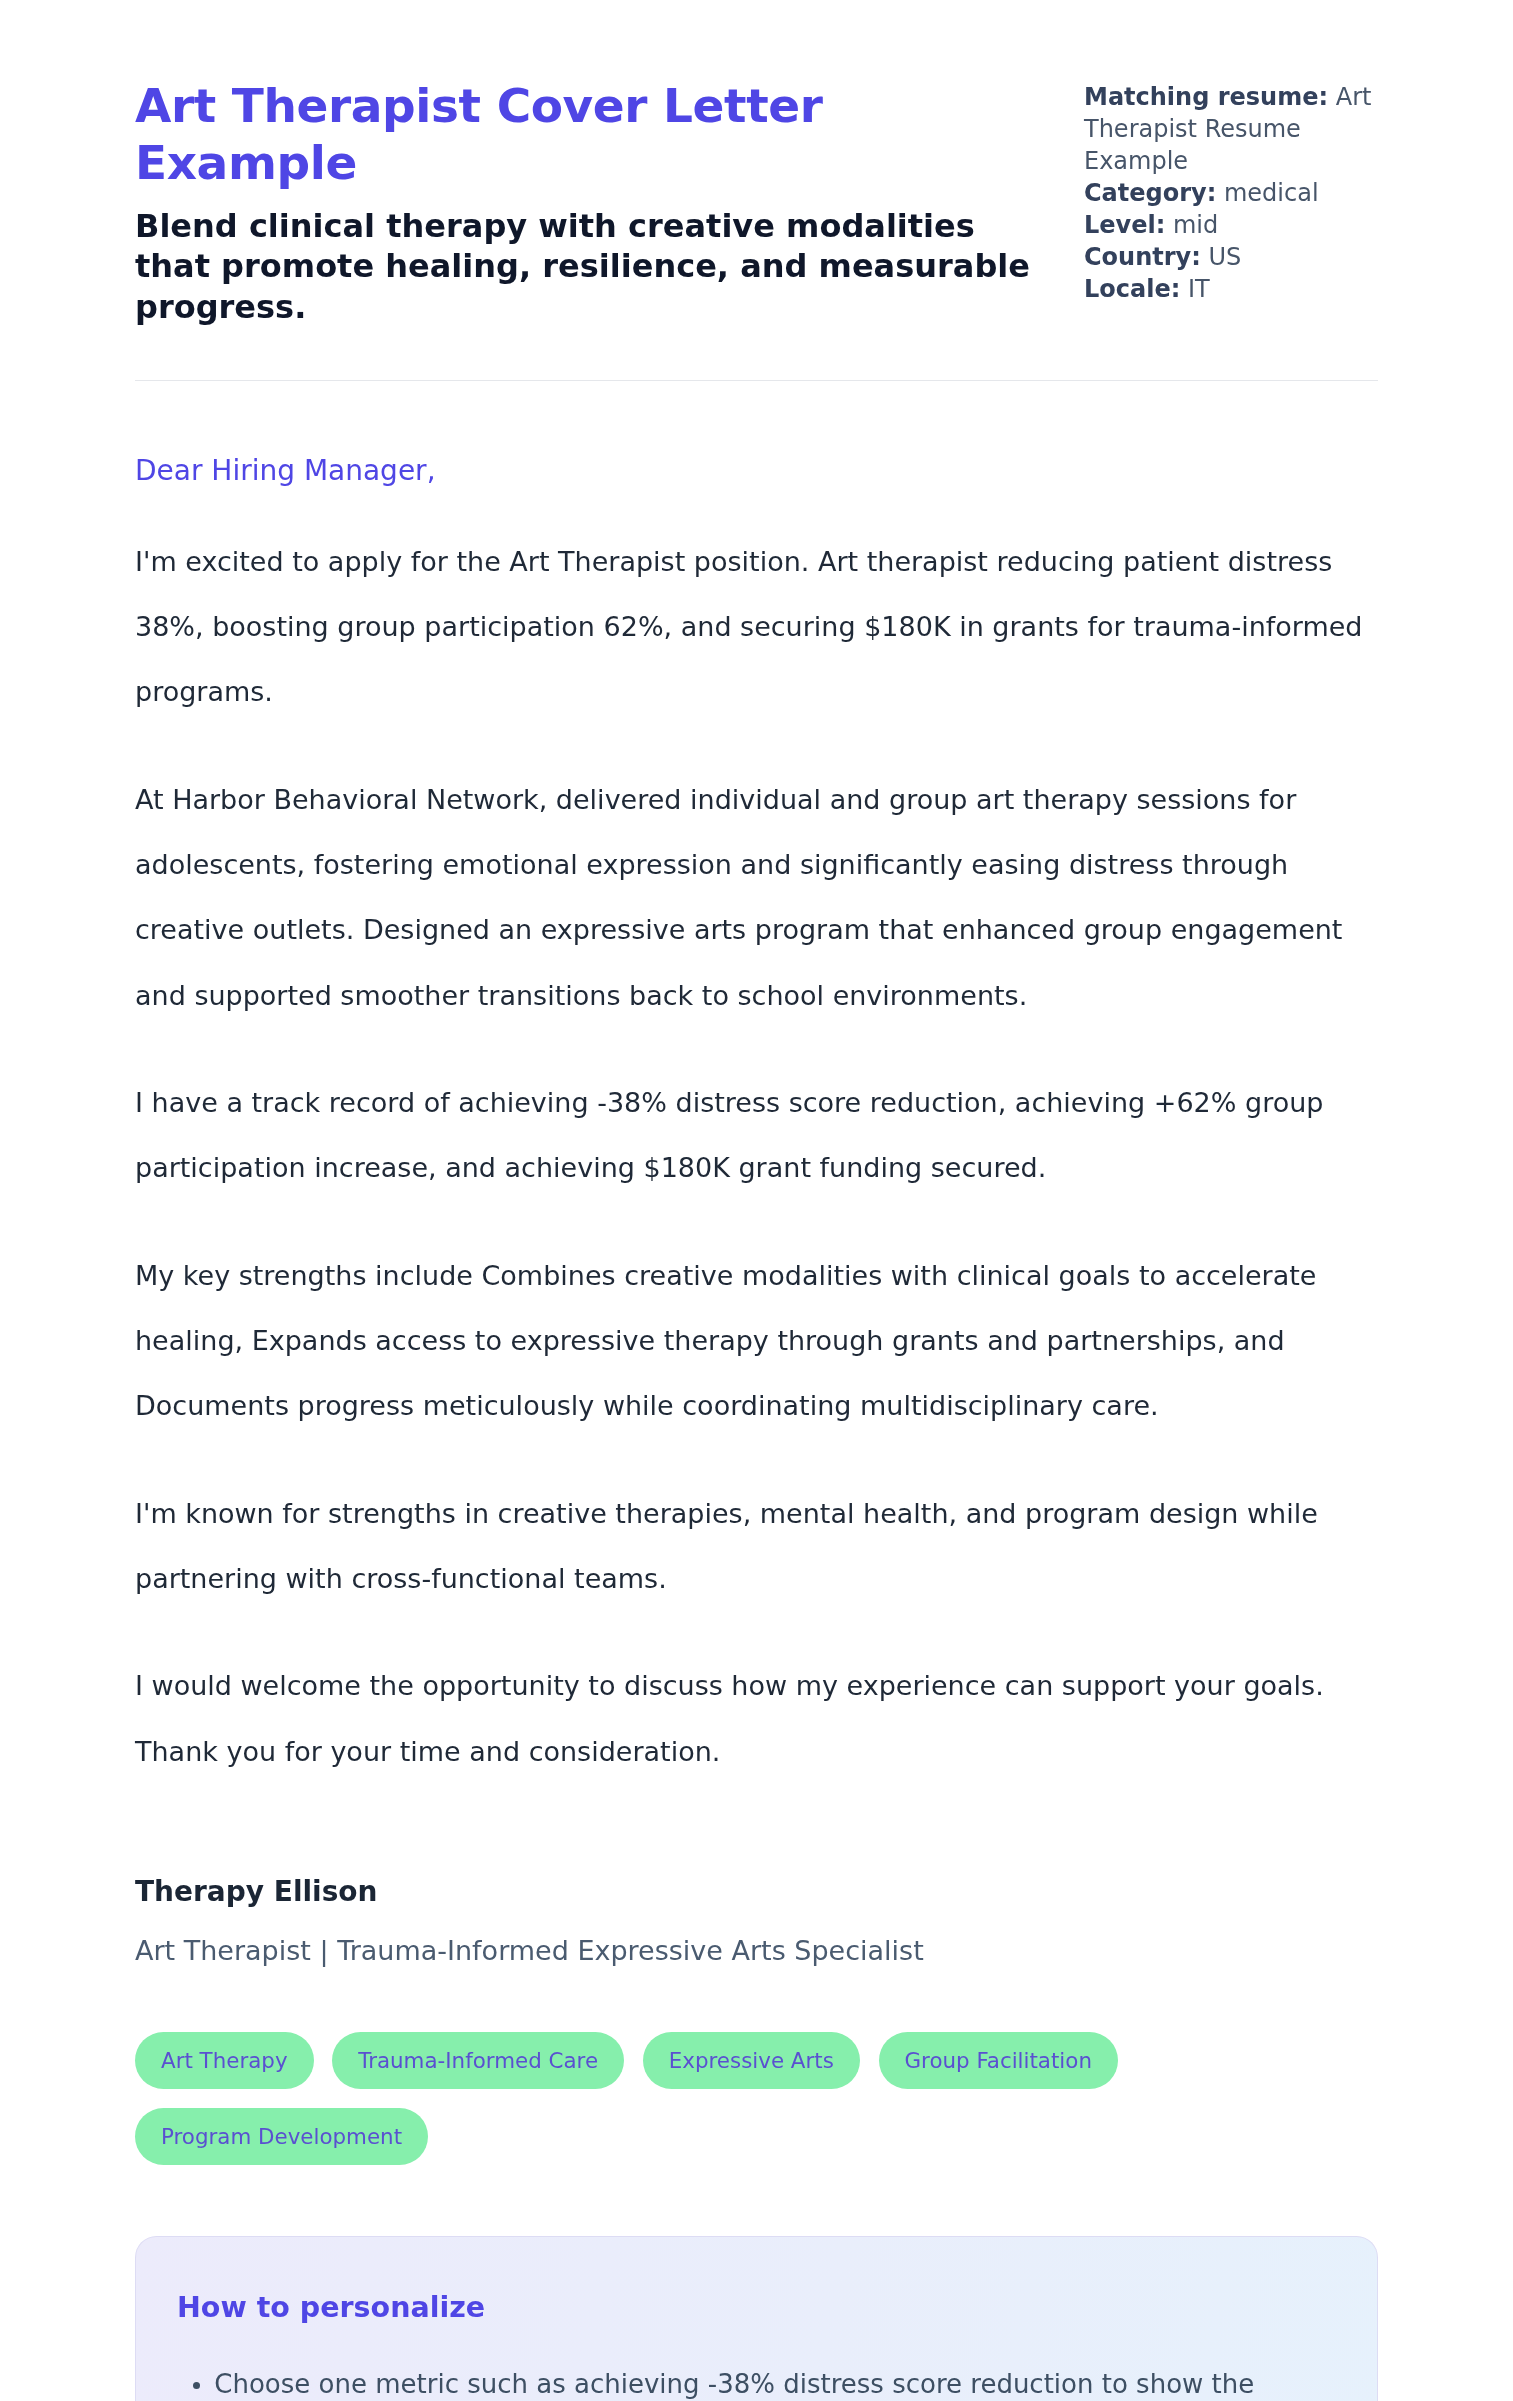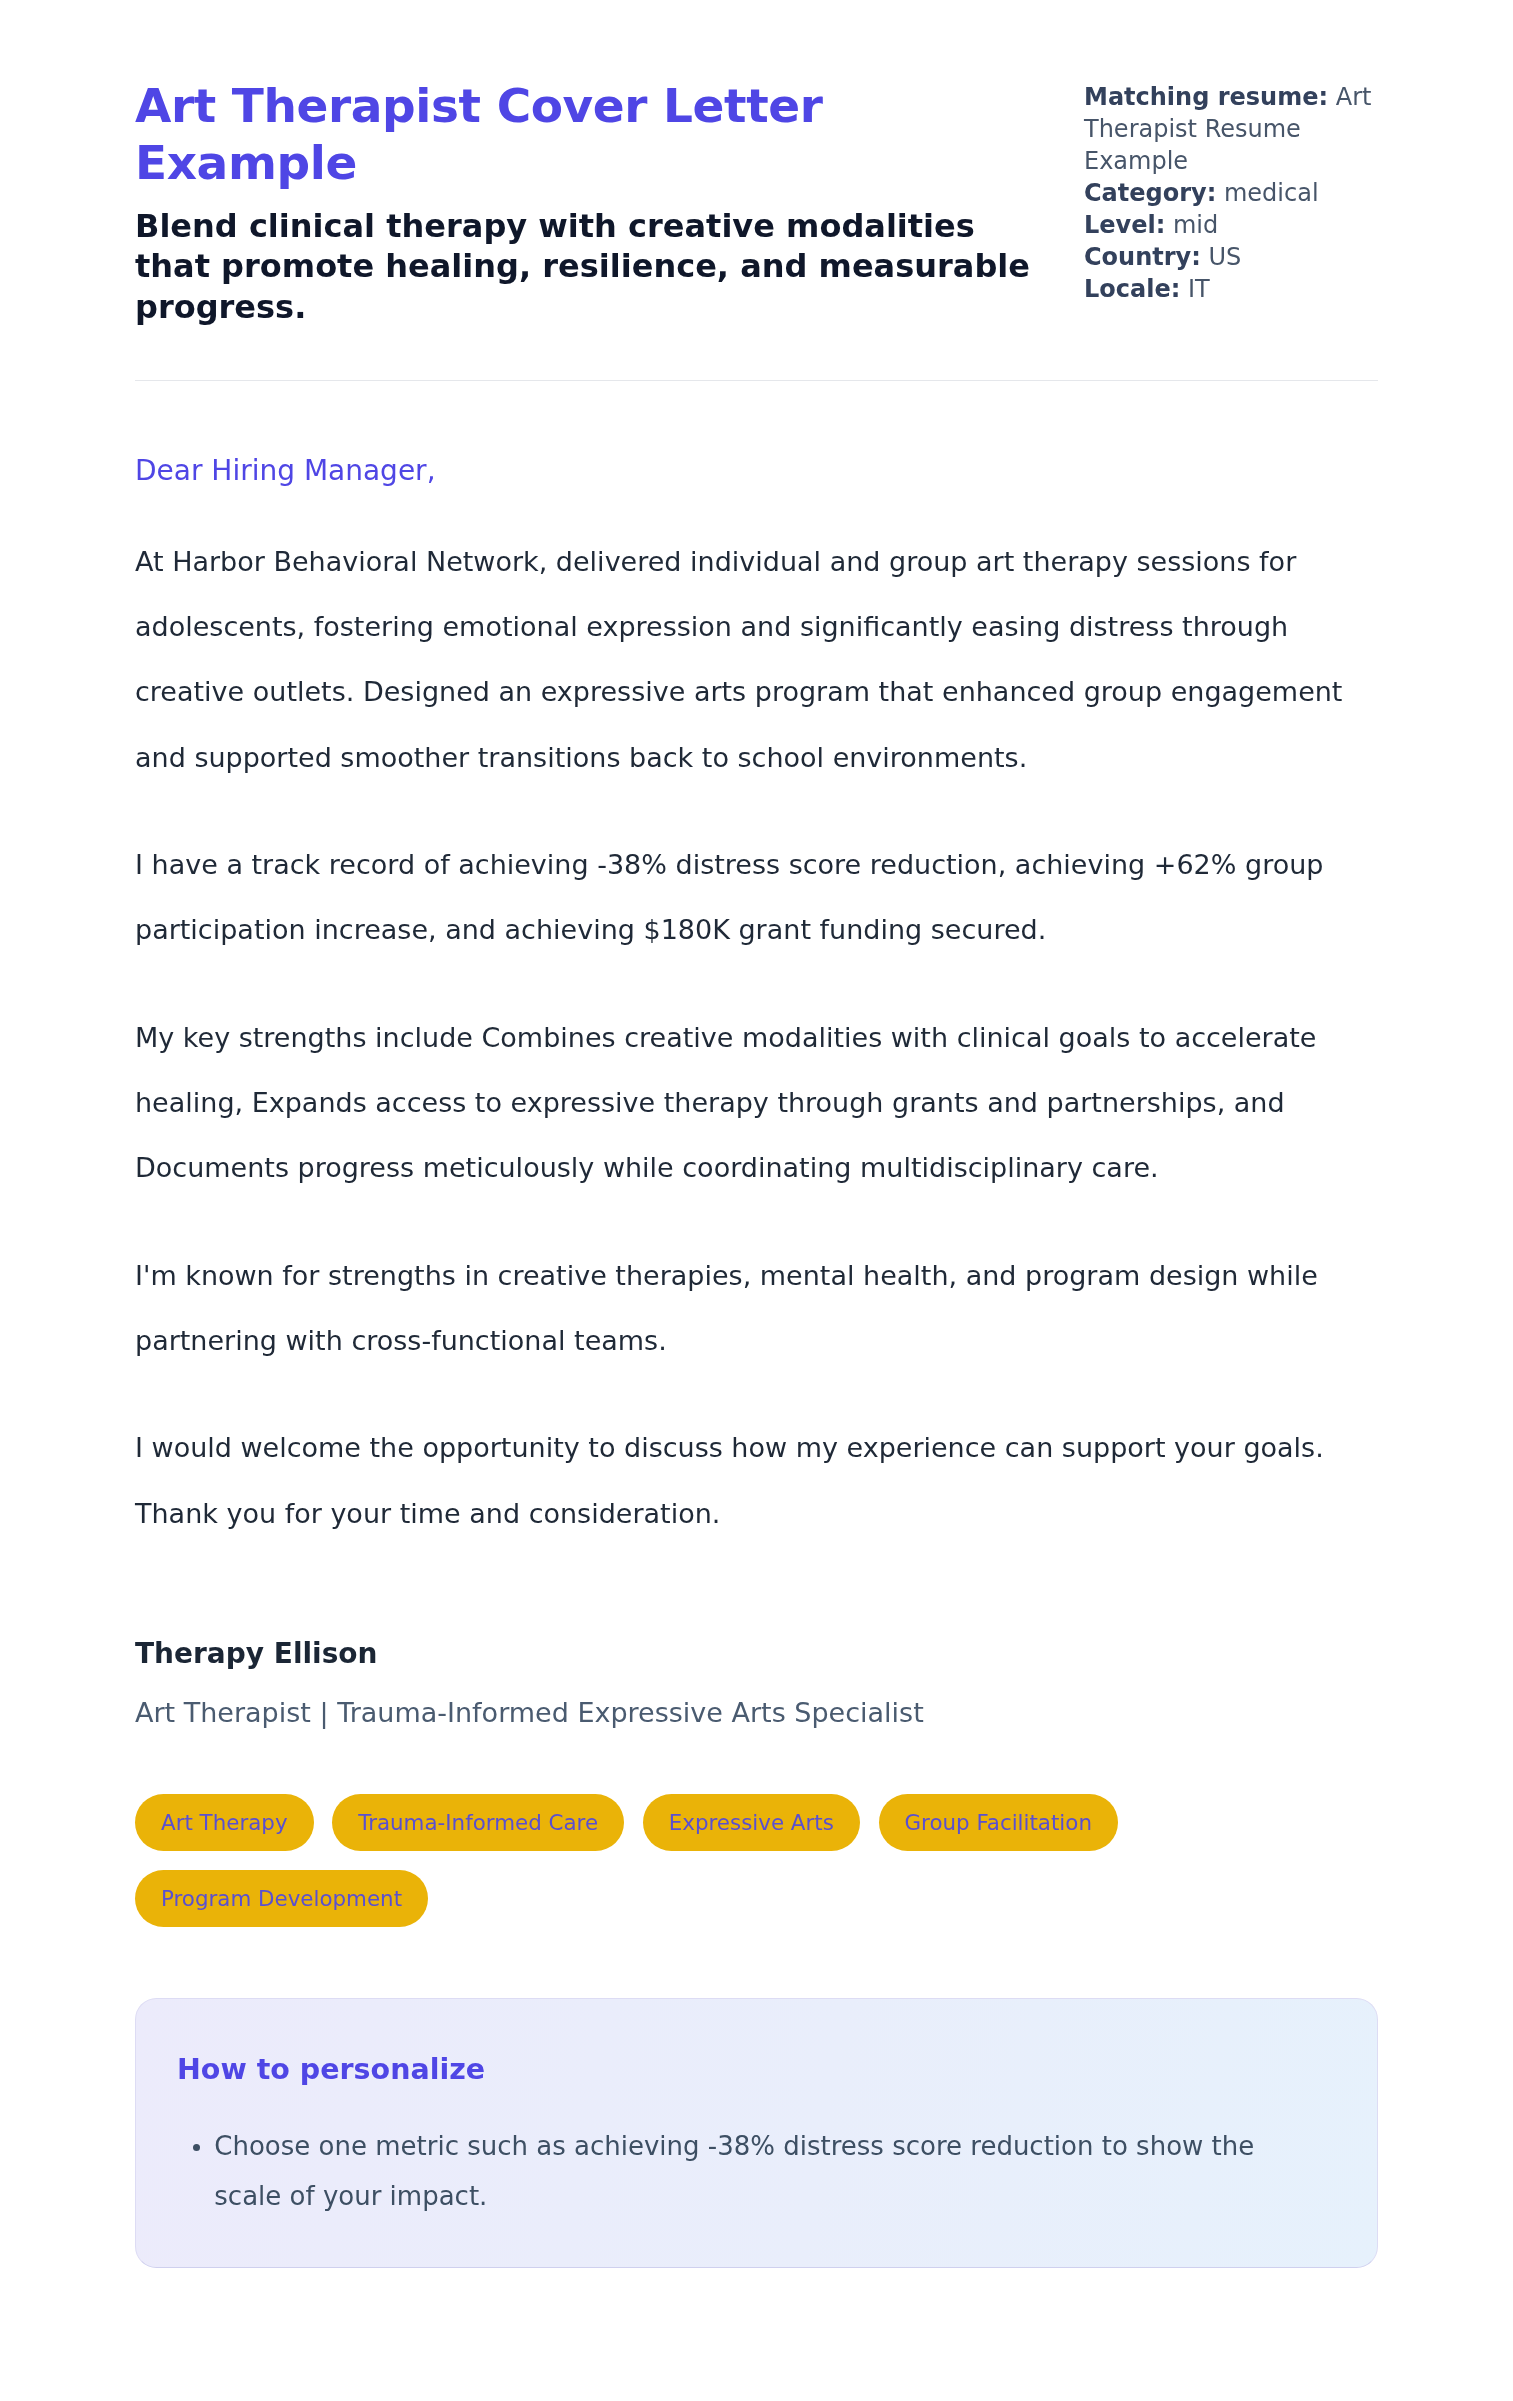--- a/index.html
+++ b/index.html
@@ -78,21 +78,21 @@
   }
 
   
   .tags {
     margin: 66px 0 0 0;
     display: flex;
     flex-wrap: wrap;
     gap: 18.7px;
   }
   .tag {
-    background: #eab308;
+    background: #86efac;
     color: #5a50d0;
     font-size: 21.4px;
     line-height: 1;
     padding: 18px 26px;
     border-radius: 889px;
     white-space: nowrap;
   }
 
   
   .tip-box {
@@ -140,20 +140,21 @@
       <div class="meta-item"><b>Country:</b> <span>US</span></div>
       <div class="meta-item"><b>Locale:</b> <span>IT</span></div>
     </aside>
   </header>
 
   <hr class="divider">
 
   <main>
     <p class="salutation">Dear Hiring Manager,</p>
 
+    <p class="para">I'm excited to apply for the Art Therapist position. Art therapist reducing patient distress 38%, boosting group participation 62%, and securing $180K in grants for trauma-informed programs.</p>
     <p class="para">At Harbor Behavioral Network, delivered individual and group art therapy sessions for adolescents, fostering emotional expression and significantly easing distress through creative outlets. Designed an expressive arts program that enhanced group engagement and supported smoother transitions back to school environments.</p>
     <p class="para">I have a track record of achieving -38% distress score reduction, achieving +62% group participation increase, and achieving $180K grant funding secured.</p>
     <p class="para">My key strengths include Combines creative modalities with clinical goals to accelerate healing, Expands access to expressive therapy through grants and partnerships, and Documents progress meticulously while coordinating multidisciplinary care.</p>
     <p class="para">I'm known for strengths in creative therapies, mental health, and program design while partnering with cross-functional teams.</p>
     <p class="para">I would welcome the opportunity to discuss how my experience can support your goals. Thank you for your time and consideration.</p>
 
     <p class="sig-name">Therapy Ellison</p>
     <p class="sig-title">Art Therapist | Trauma-Informed Expressive Arts Specialist</p>
 
     <div class="tags">

